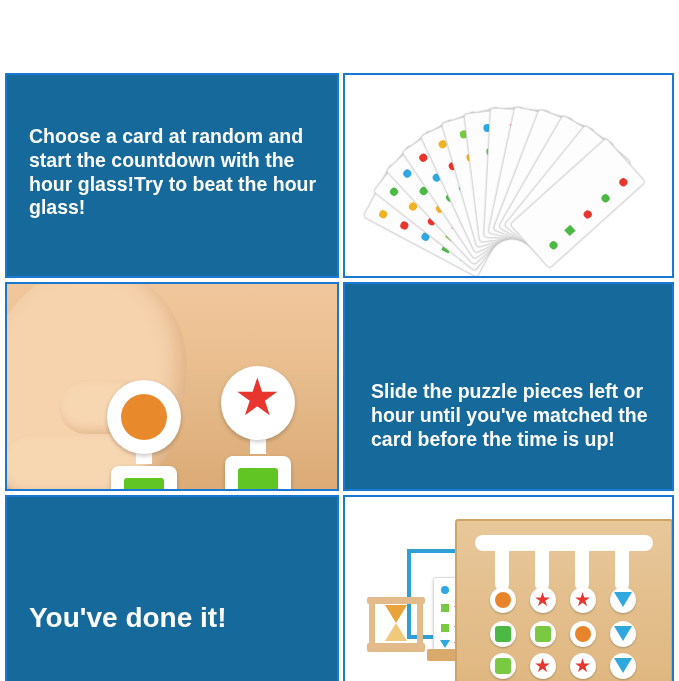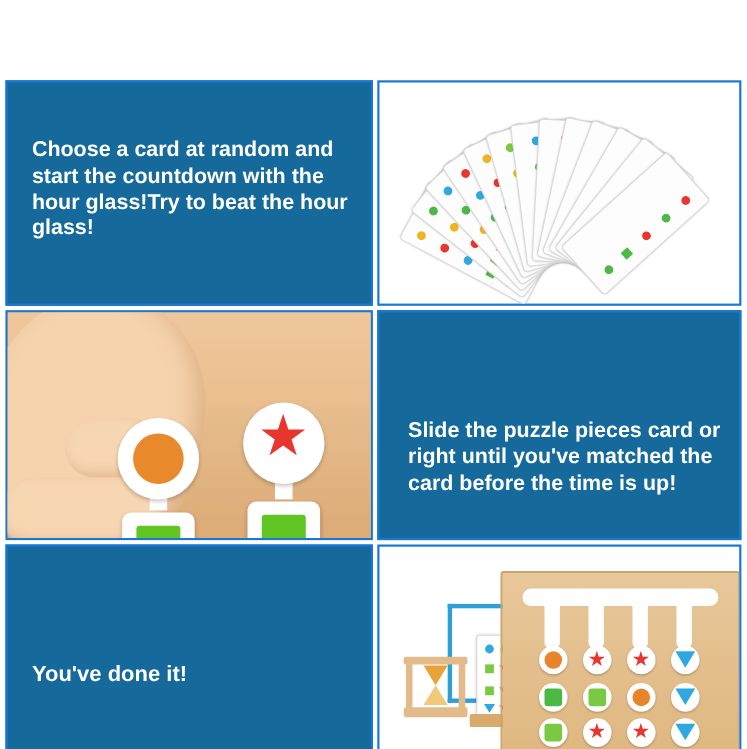--- a/index.html
+++ b/index.html
@@ -32,21 +32,21 @@
   #p-text1 .ptext{position:absolute;left:22px;top:50px;width:292px;font-size:19.5px;}
   #p-cards{left:338px;top:0;width:331px;height:205px;background:#fff;}
 
   
   #p-hand{left:0;top:209px;width:334px;height:209px;background:#f3cfa8;}
   #p-text2{left:338px;top:209px;width:331px;height:209px;}
   #p-text2 .ptext{position:absolute;left:26px;top:96px;width:290px;font-size:19.5px;}
 
   
   #p-text3{left:0;top:422px;width:334px;height:210px;}
-  #p-text3 .ptext{position:absolute;left:22px;top:104px;width:300px;font-size:20px;}
+  #p-text3 .ptext{position:absolute;left:22px;top:104px;width:300px;font-size:28px;}
   #p-board{left:338px;top:422px;width:331px;height:210px;background:#fff;}
 
   
   .fan{position:absolute;left:0;top:0;width:331px;height:205px;}
   .card{
     position:absolute;left:137px;top:34px;width:58px;height:128px;
     background:#fdfdfd;border:1px solid #d9d9d9;border-radius:4px;
     box-shadow:0 0 2px rgba(0,0,0,.18);
     transform-origin:50% 118%;
   }
@@ -213,21 +213,21 @@
       <div class="connector" style="left:243px;top:108px;width:16px;height:62px;"></div>
       <div class="piece" style="left:214px;top:82px;width:74px;height:74px;">
         <span style="position:absolute;left:13px;top:5px;font-size:52px;line-height:52px;color:#e8352e;">★</span>
       </div>
       <div class="piece-sq" style="left:218px;top:172px;width:66px;height:64px;">
         <span class="bigsq" style="left:13px;top:12px;width:40px;height:40px;background:#61c524"></span>
       </div>
     </div>
 
     <div class="panel blue outline" id="p-text2">
-      <div class="ptext">Slide the puzzle pieces card or right until you've matched the card before the time is up!</div>
+      <div class="ptext">Slide the puzzle pieces left or hour until you've matched the card before the time is up!</div>
     </div>
 
     <div class="panel blue outline" id="p-text3">
       <div class="ptext">You've done it!</div>
     </div>
 
     <div class="panel outline" id="p-board">
 
       <div class="arrow" style="left:62px;top:52px;width:120px;height:0;"></div>
       <div class="arrow" style="left:62px;top:52px;width:0;height:86px;"></div>

